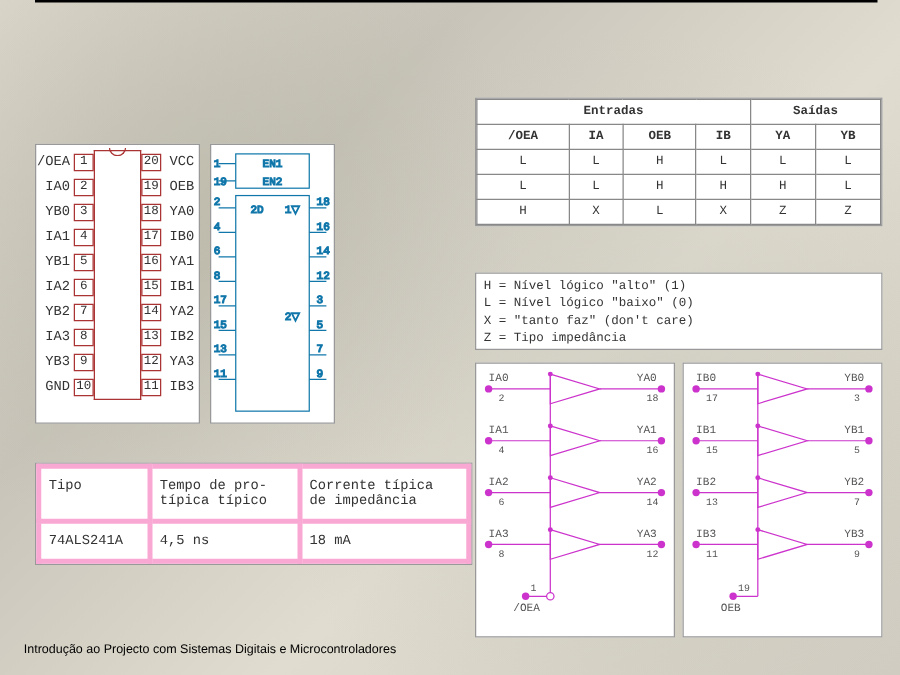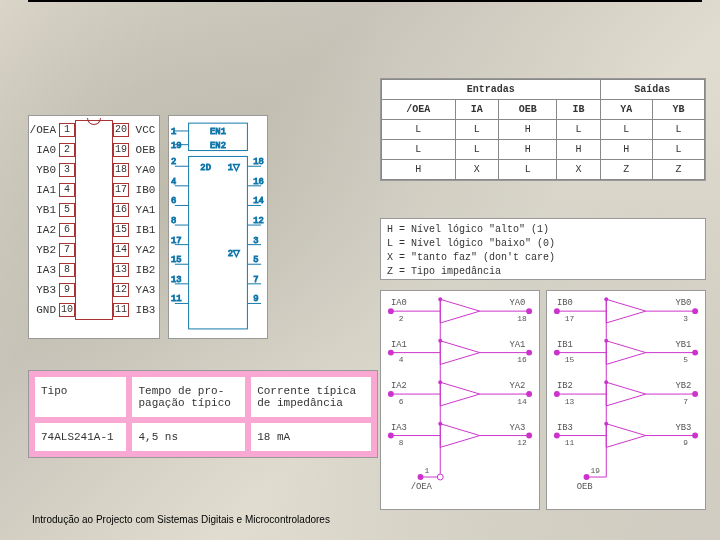--- a/index.html
+++ b/index.html
@@ -59,25 +59,25 @@
   .legend { left: 380px; top: 218px; width: 326px; height: 62px; font-size: 10px; line-height: 14px; padding: 4px 6px; border: 1px solid #999; background: #fff; font-family: "Courier New", monospace; color: #333; position: absolute; }
   
   
   .bufA { left: 380px; top: 290px; width: 160px; height: 220px; }
   .bufB { left: 546px; top: 290px; width: 160px; height: 220px; }
   .bufA svg, .bufB svg { width: 100%; height: 100%; }
   
   
   .specs { left: 28px; top: 370px; width: 350px; }
   .specs table { width: 100%; border-collapse: collapse; font-size: 11px; }
-  .specs td { border: 6px solid #f9a8d4; padding: 8px 6px; vertical-align: top; }
+  .specs td { border: 4px solid #f9a8d4; padding: 8px 6px; vertical-align: top; }
   
   
   .footer {
-    position: absolute; left: 32px; bottom: 14px;
+    position: absolute; left: 19px; bottom: 14px;
     font-size: 10px; font-family: Arial, sans-serif; color: #000;
     line-height: 13px;
   }
 </style>
 </head>
 <body>
 
 <div class="bg-texture"></div>
 <div class="content">
 
@@ -370,28 +370,28 @@
         <text x="44" y="184" font-size="8" font-family="Courier New" fill="#555">19</text>
       </svg>
   </div>
 
   <div class="box specs">
     <table>
       <tbody>
           <tr>
         <td>Tipo</td>
         <td style="white-space:pre-line">Tempo de pro-
-pagação típico</td>
+típica típico</td>
         <td style="white-space:pre-line">Corrente típica
 de impedância</td>
       </tr>
       </tbody>
         <tbody id="specs-rows">
           <tr>
-            <td>74ALS241A-1</td>
+            <td>74ALS241A</td>
             <td>4,5 ns</td>
             <td>18 mA</td>
           </tr>
         </tbody>
     </table>
   </div>
 
   <div class="footer">
     <div>Introdução ao Projecto com Sistemas Digitais e Microcontroladores</div>
   </div>

